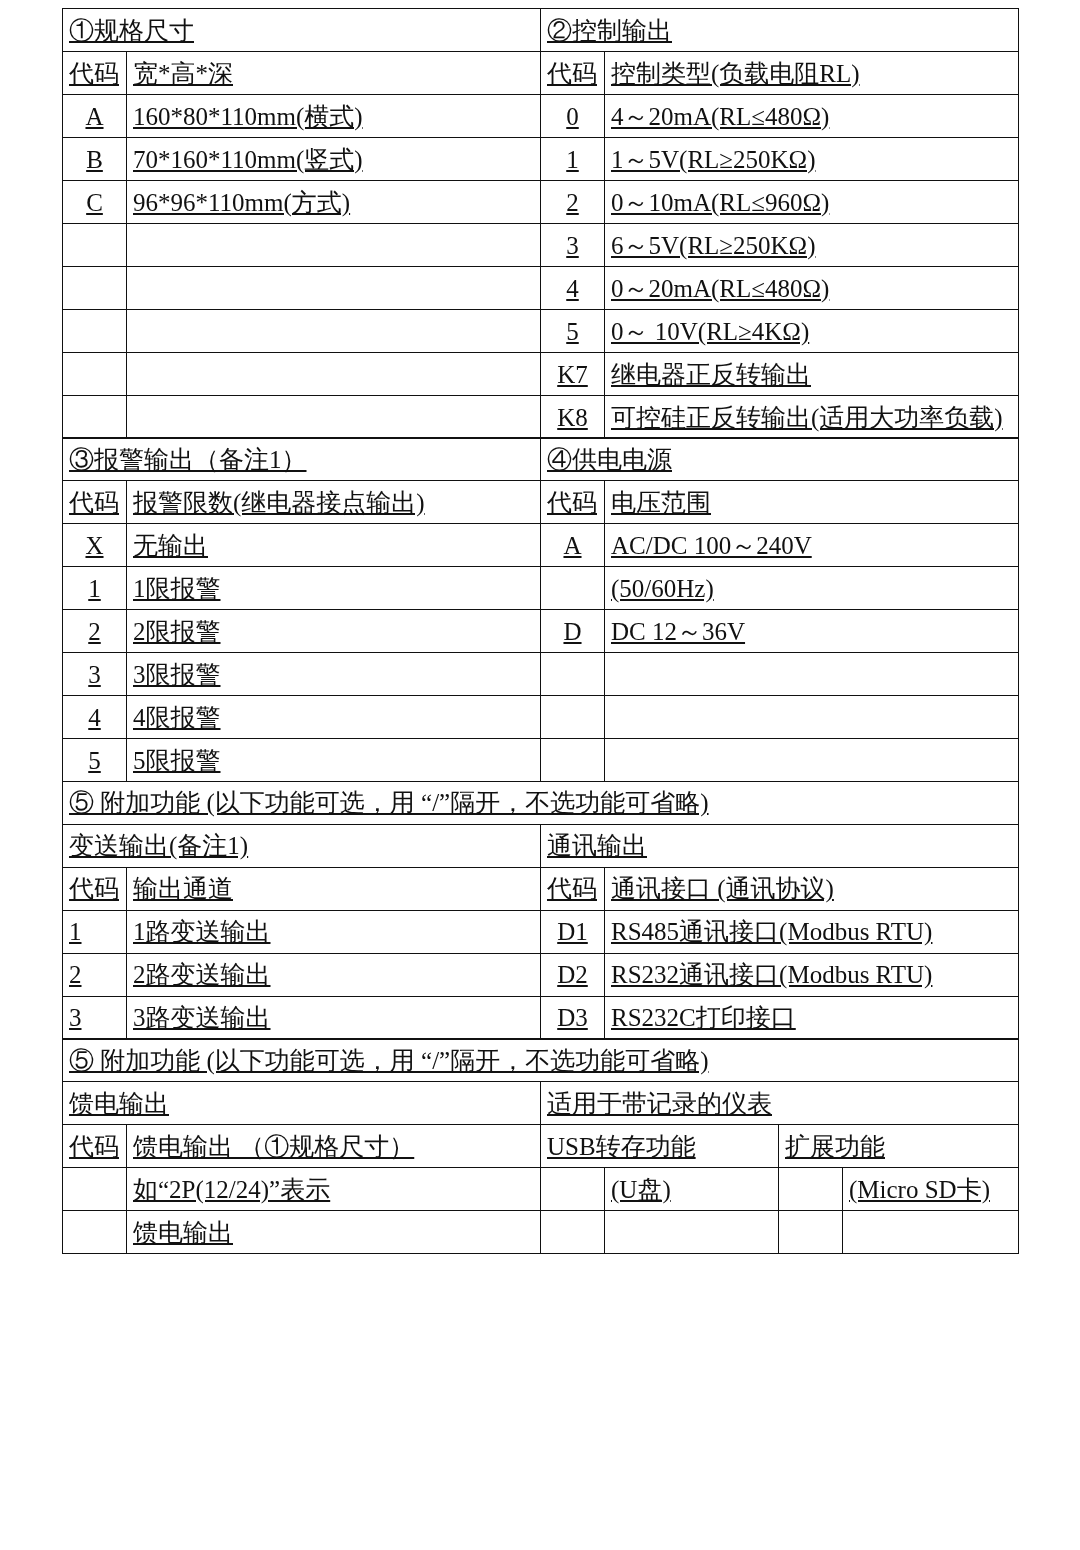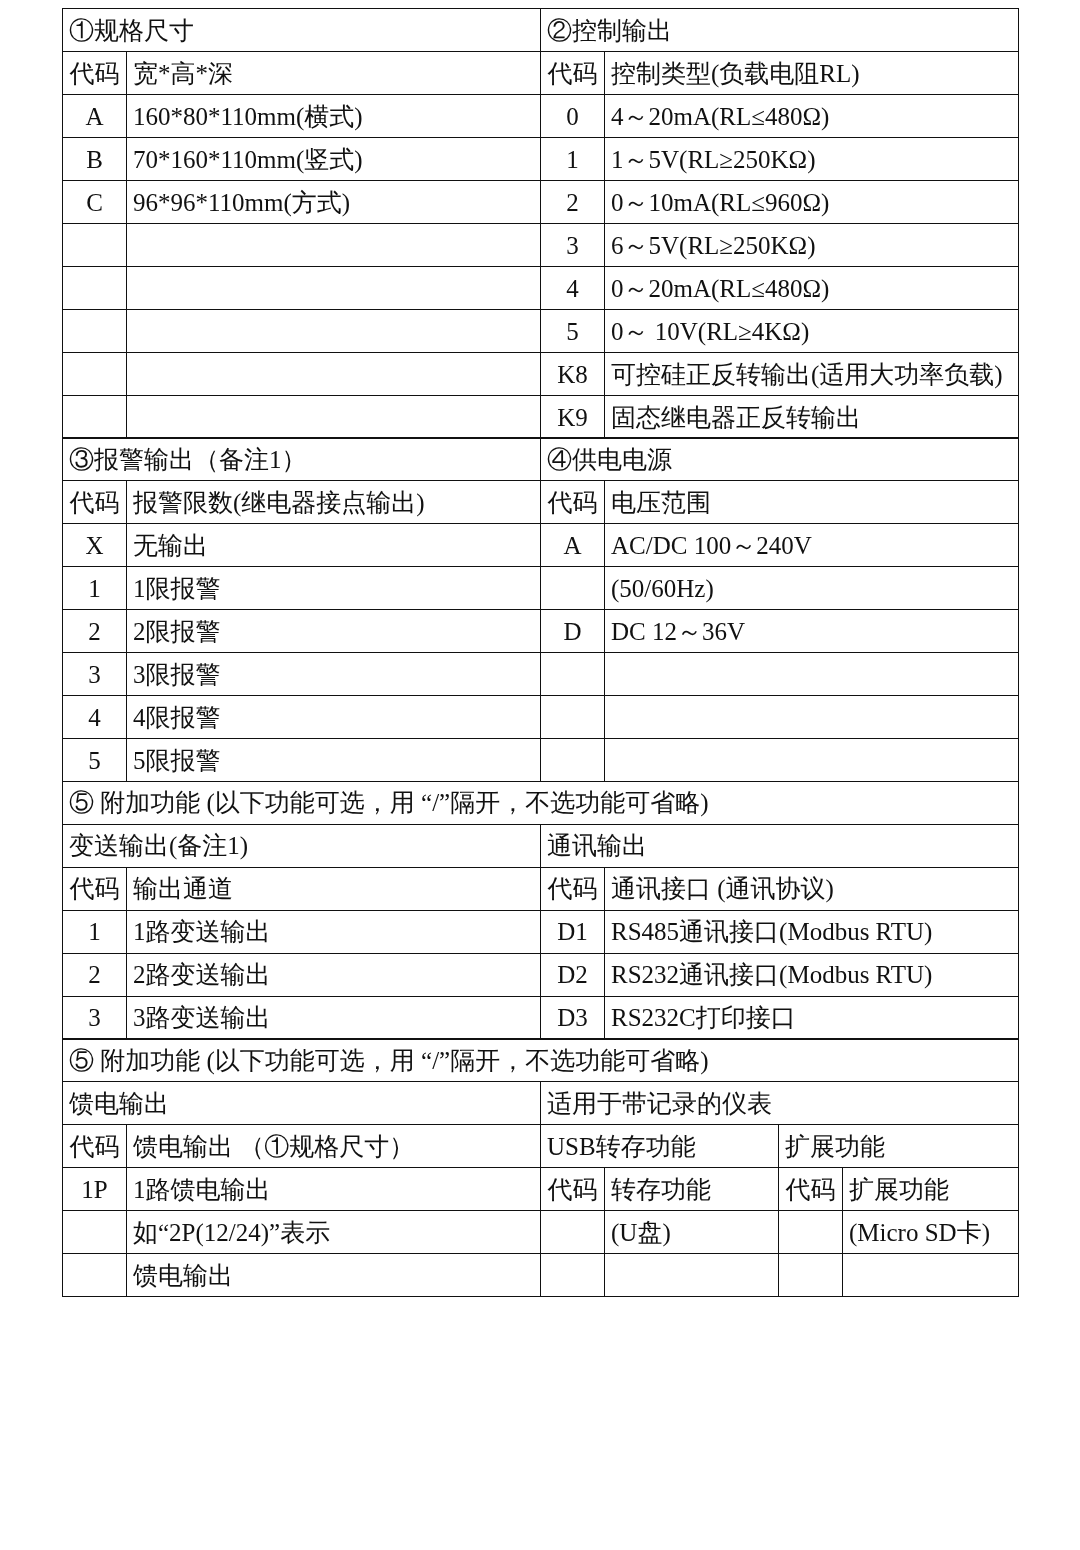--- a/index.html
+++ b/index.html
@@ -9,20 +9,21 @@
     width:1080px;
     height:1550px;
     overflow:hidden;
   }
   .page{
     position:relative;
     width:936px;
     height:1550px;
     box-sizing:border-box;
     padding:8px 60px 1px 62px;
+    text-decoration:underline;
   }
   table.spec{
     border-collapse:collapse;
     width:956px;
     table-layout:fixed;
   }
   table.spec td{
     border:1.6px solid #111;
     padding:2px 6px;
     vertical-align:middle;
@@ -34,21 +35,21 @@
   td.hdr{
     font-size:26px;
     padding:4px 8px 4px 6px;
   }
   td.code{
     text-align:center;
     width:64px;
     padding:2px 2px;
   }
   td.codeleft{
-    text-align:center;
+    text-align:left;
     padding-left:16px;
     width:64px;
   }
   td.nbt{border-top:none;}
   td.nbb{border-bottom:none;}
   .pad-l{padding-left:12px;}
 </style>
 </head>
 <body>
 
@@ -105,28 +106,28 @@
     </tr>
     <tr>
       <td class="code nbb nbt"></td>
       <td class="nbb nbt"></td>
       <td class="code">5</td>
       <td>0～ 10V(RL≥4KΩ)</td>
     </tr>
     <tr>
       <td class="code nbb nbt"></td>
       <td class="nbb nbt"></td>
+      <td class="code">K7</td>
+      <td>继电器正反转输出</td>
+    </tr>
+    <tr>
+      <td class="code nbb nbt"></td>
+      <td class="nbb nbt"></td>
       <td class="code">K8</td>
       <td>可控硅正反转输出(适用大功率负载)</td>
-    </tr>
-    <tr>
-      <td class="code nbt"></td>
-      <td class="nbt"></td>
-      <td class="code">K9</td>
-      <td>固态继电器正反转输出</td>
     </tr>
   </tbody>
     </table>
 
   <table class="spec" style="margin-top:-1.6px;">
     <colgroup>
       <col style="width:64px">
         <col style="width:414px">
       <col style="width:64px">
         <col style="width:414px">
@@ -242,28 +243,20 @@
       <td class="hdr" colspan="2">馈电输出</td>
       <td class="hdr" colspan="4">适用于带记录的仪表</td>
     </tr>
     <tr>
       <td class="codeleft">代码</td>
       <td>馈电输出 （①规格尺寸）</td>
       <td colspan="2">USB转存功能</td>
       <td colspan="2">扩展功能</td>
     </tr>
     <tr>
-      <td class="codeleft nbb">1P</td>
-      <td class="nbb pad-l">1路馈电输出</td>
-      <td class="codeleft">代码</td>
-      <td>转存功能</td>
-      <td class="codeleft">代码</td>
-      <td>扩展功能</td>
-    </tr>
-    <tr>
       <td class="codeleft nbt nbb"></td>
       <td class="nbt nbb pad-l">如“2P(12/24)”表示</td>
       <td class="code nbt"></td>
       <td class="nbt">(U盘)</td>
       <td class="code nbt"></td>
       <td class="nbt">(Micro SD卡)</td>
     </tr>
     <tr>
       <td class="codeleft nbt"></td>
       <td class="nbt pad-l">馈电输出</td>

